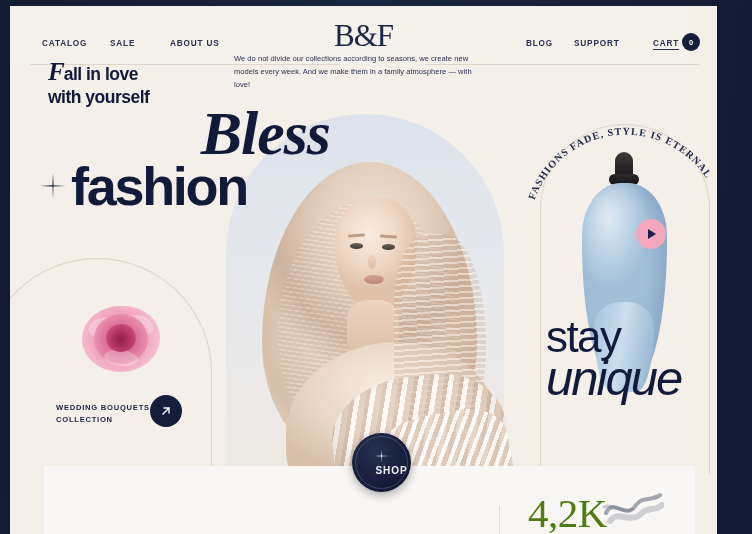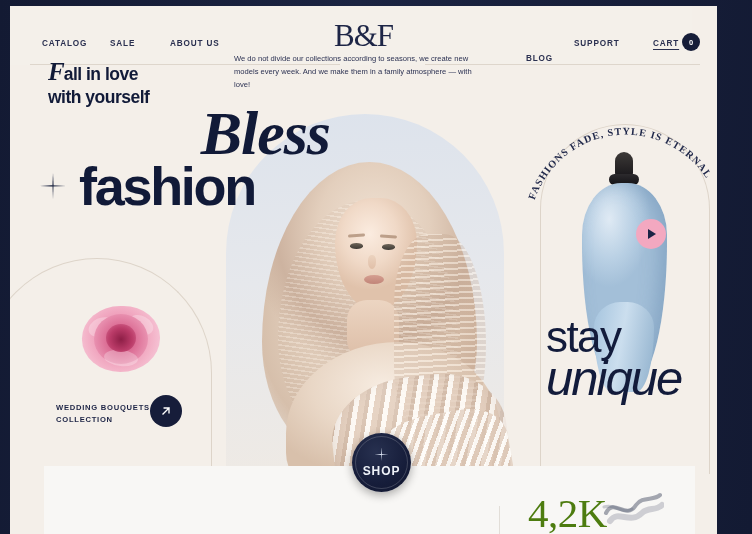--- a/index.html
+++ b/index.html
@@ -37,21 +37,21 @@
 
   .navlink{
     position:absolute; top:33px;
     font-size:8.2px; font-weight:700; letter-spacing:.85px;
     color:#2a3050; white-space:nowrap;
     cursor:pointer;
   }
   #nav-catalog{ left:32px; }
   #nav-sale{ left:100px; }
   #nav-about{ left:160px; }
-  #nav-blog{ left:516px;margin-top:15px; }
+  #nav-blog{ left:516px; }
   #nav-support{ left:564px; }
   #nav-cart{ left:643px; text-decoration:underline; text-underline-offset:2.5px; }
   #cart-badge{
     position:absolute; left:672px; top:27px;
     width:18px; height:18px; border-radius:50%;
     background:#161d38; color:#fff;
     font-size:7.5px; font-weight:700;
     display:flex; align-items:center; justify-content:center;
   }
 
@@ -92,21 +92,21 @@
   }
   #hero-line1{
     font-family:"Liberation Serif", serif;
     font-style:italic; font-weight:700;
     font-size:62px; line-height:.95;
     color:#111a38; letter-spacing:-1px;
     padding-left:8px;
     text-align:right;
   }
   #hero-line2-wrap{
-    display:flex; align-items:center; gap:13px; margin-top:-4px;
+    display:flex; align-items:center; gap:5px; margin-top:-4px;
   }
   .star{
     display:inline-block; position:relative;
     width:26px; height:26px; flex:none;
   }
   .star::before, .star::after{
     content:""; position:absolute; left:50%; top:50%;
     background:#111a38;
   }
   .star::before{
@@ -312,21 +312,21 @@
   }
   #shop-star{ position:relative; width:14px; height:14px; margin-bottom:2px; }
   #shop-star::before, #shop-star::after{
     content:""; position:absolute; left:50%; top:50%; background:#dfe7f5;
   }
   #shop-star::before{ width:3px; height:14px; margin:-7px 0 0 -1.5px;
     clip-path:polygon(50% 0,64% 45%,50% 100%,36% 45%); }
   #shop-star::after{ width:14px; height:3px; margin:-1.5px 0 0 -7px;
     clip-path:polygon(0 50%,45% 36%,100% 50%,45% 64%); }
   #shop-label{
-    font-size:12px; font-weight:700; letter-spacing:.9px; color:#eef2f8;
+    font-size:10px; font-weight:700; letter-spacing:.9px; color:#eef2f8;padding-left:20px;
   }
 
   
   #bottom-card{
     position:absolute; left:34px; top:460px;
     width:651px; height:74px;
     background:#f8f7f5;
   }
   #bc-heading{
     position:absolute; left:38px; top:50px; width:180px;

